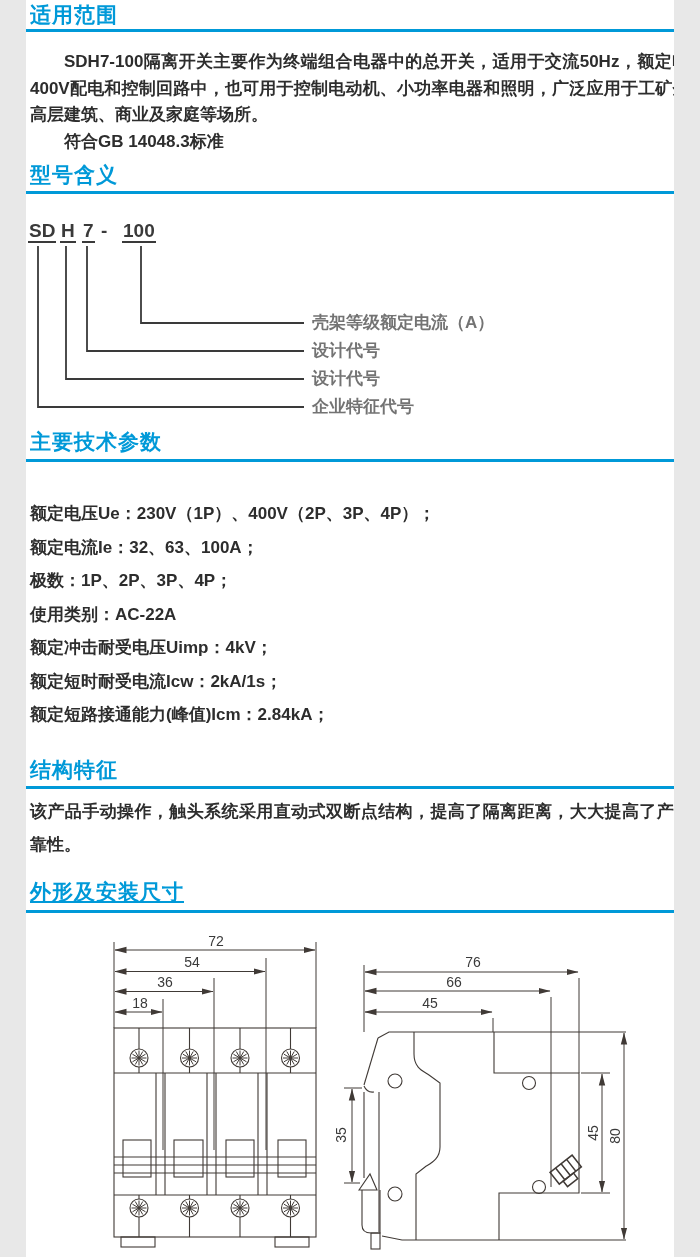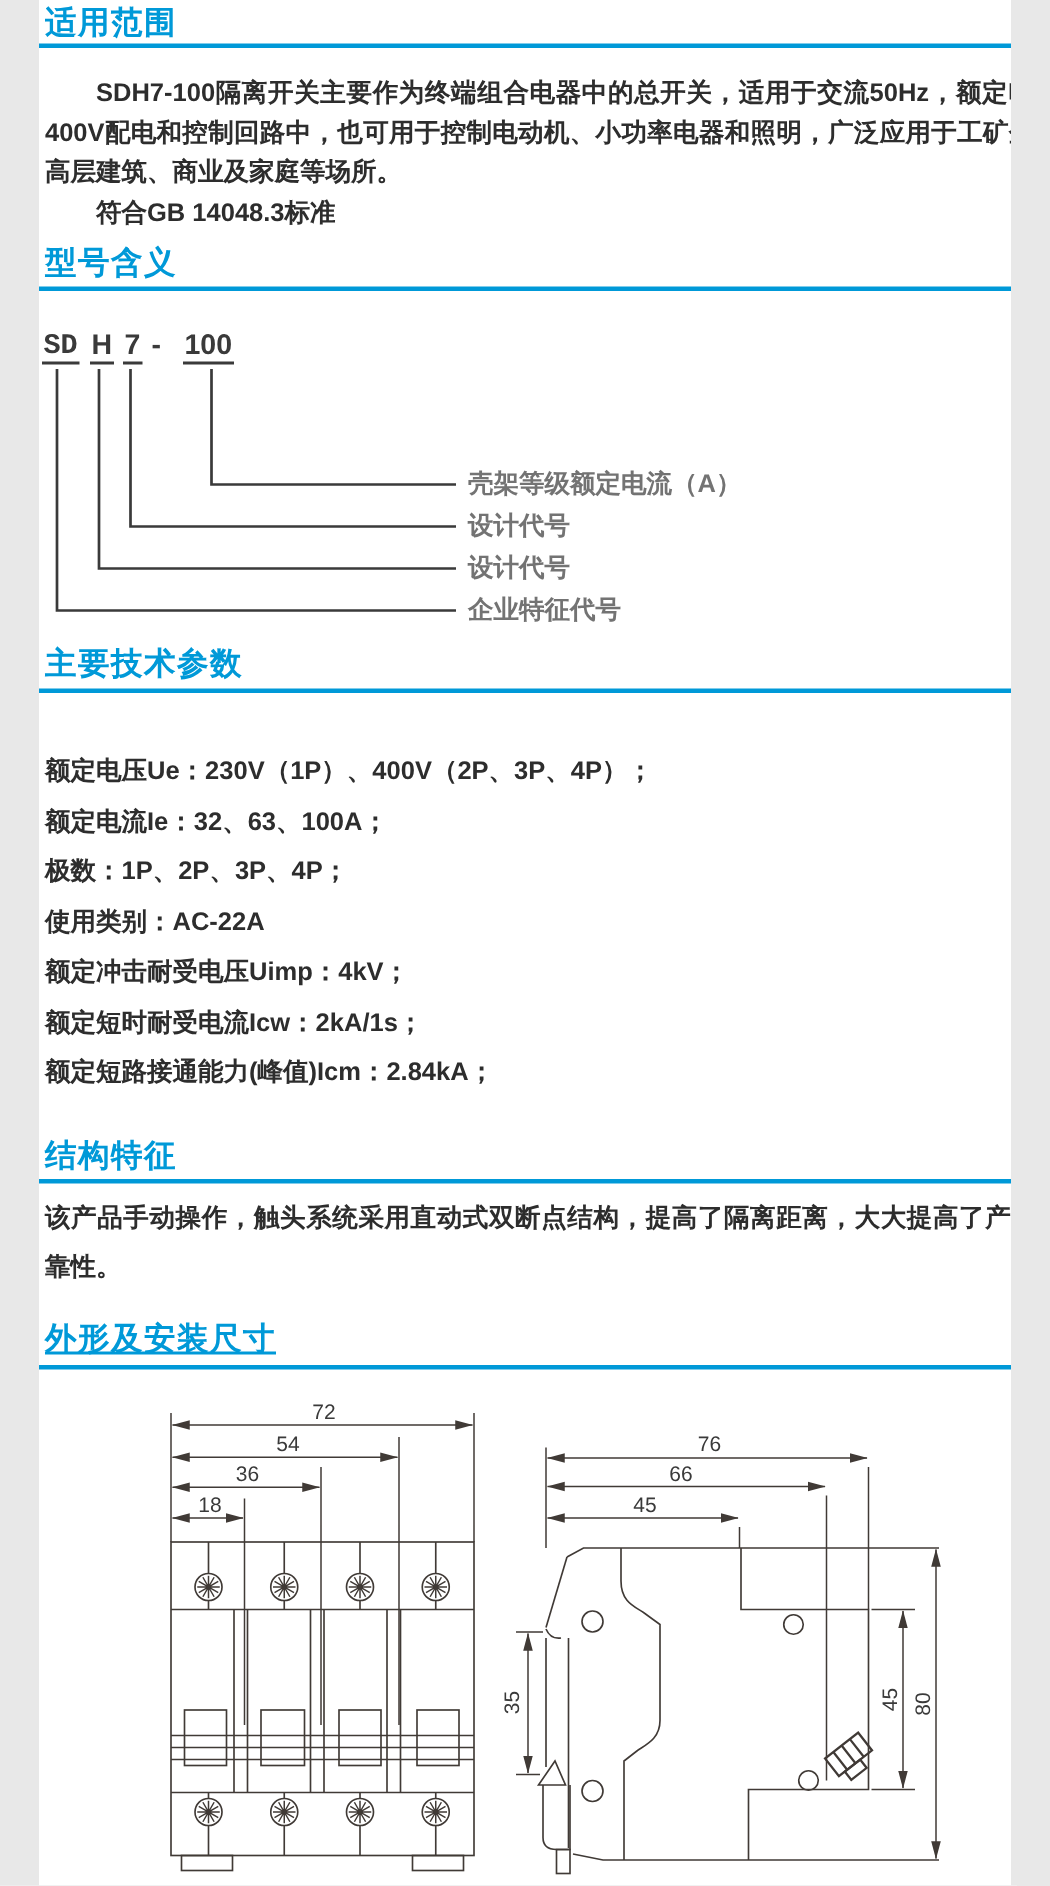--- a/index.html
+++ b/index.html
@@ -43,21 +43,21 @@
   <div class="rule" style="top:29px;"></div>
   <div class="bodytext" style="top:49px;width:694px;">
     <div class="indent">SDH7-100隔离开关主要作为终端组合电器中的总开关，适用于交流50Hz，额定电压至400V配电和控制回路中，也可用于控制电动机、小功率电器和照明，广泛应用于工矿企业、高层建筑、商业及家庭等场所。</div>
     <div class="indent">符合GB 14048.3标准</div>
   </div>
 
   <div class="heading" style="top:161px;font-family:Liberation Mono, monospace;">型号含义</div>
   <div class="rule" style="top:191px;"></div>
 
   <div style="position:absolute;top:221px;left:0;width:300px;height:24px;">
-    <span class="code-part" style="left:2px;font-family:Liberation Mono, monospace;">SD</span>
+    <span class="code-part" style="left:2px;">SD</span>
     <span class="code-part" style="left:34px;">H</span>
     <span class="code-part" style="left:56px;">7</span>
     <span class="code-part nounder" style="left:74px;">-</span>
     <span class="code-part" style="left:96px;">100</span>
   </div>
 
   <svg style="top:244px;" width="700" height="176" viewBox="0 244 700 176">
     <g fill="none" stroke="#3a3a3a" stroke-width="1.8">
       <polyline points="12,246 12,407 278,407"></polyline>
       <polyline points="40,246 40,379 278,379"></polyline>

